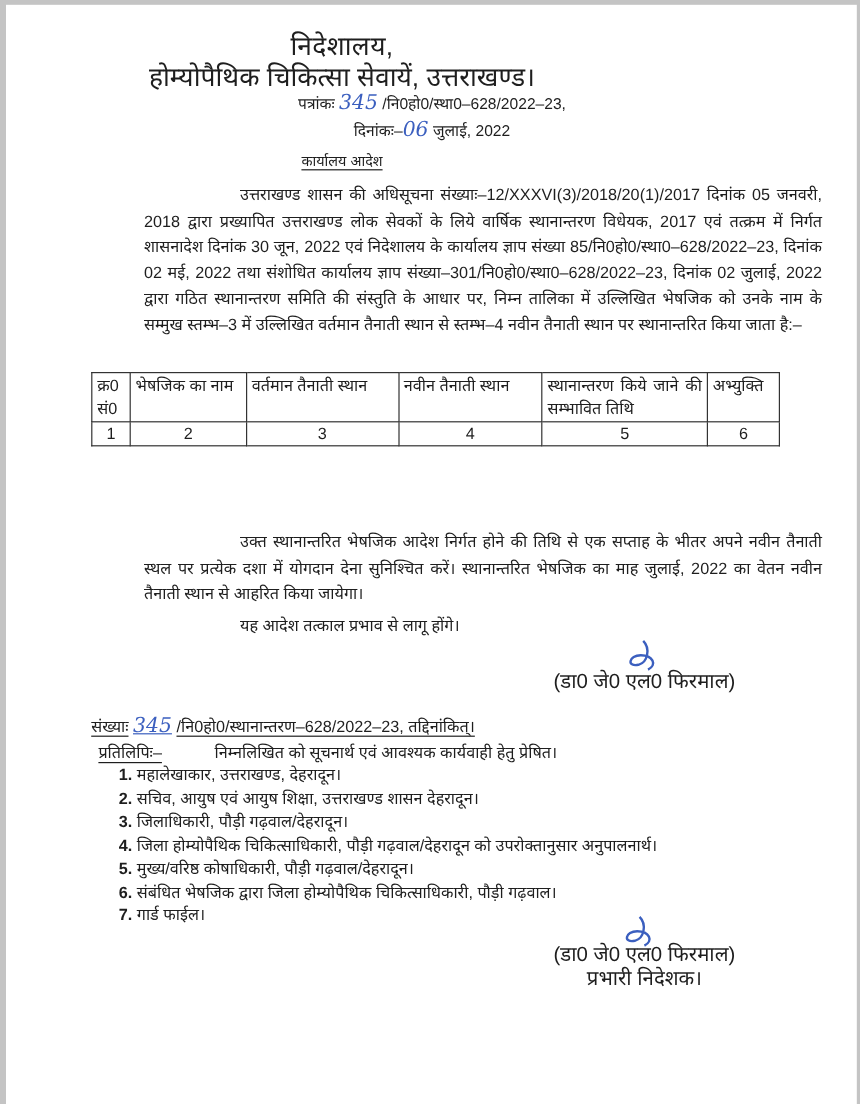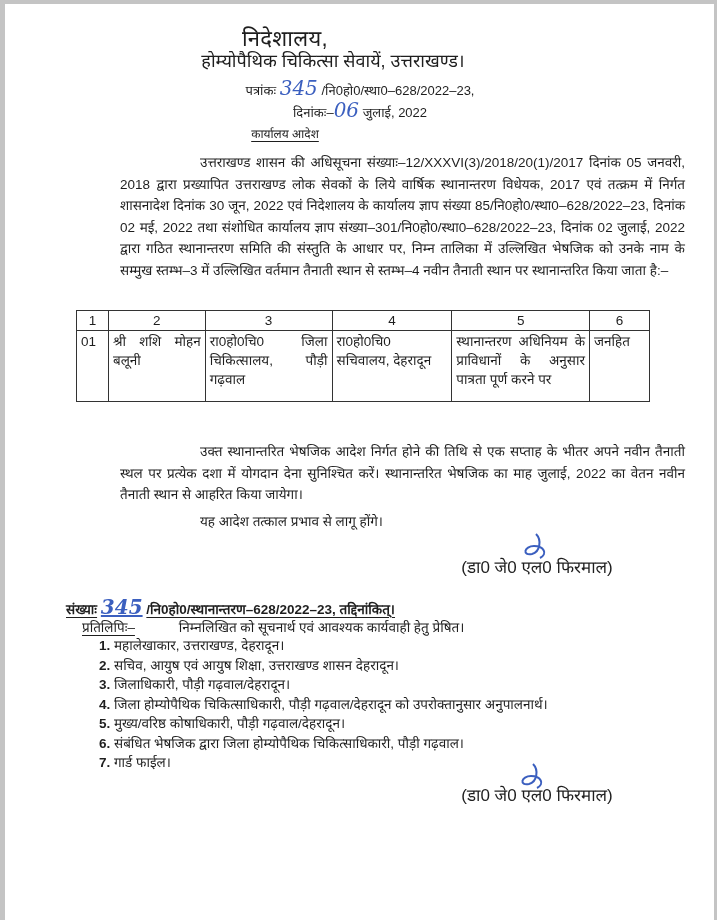--- a/index.html
+++ b/index.html
@@ -9,24 +9,24 @@
     position: relative;
     font-family: "Liberation Sans", "DejaVu Sans", sans-serif;
     color: #1e1e1e;
   }
   .page {
     position: absolute; left: 5px; top: 4px; width: 709px; height: 916px;
     background: #ffffff;
   }
   .center { position: absolute; left: 0; width: 570px; text-align: center; }
   .h1 { top: 22px; font-size: 22px; font-weight: normal; letter-spacing: 0.3px; }
-  .h2 { top: 48px; font-size: 18px; padding-left: 48px; }
+  .h2 { top: 48px; font-size: 22px; }
   .ref1 { top: 76px; font-size: 13px; left: 120px; }
   .ref2 { top: 98px; font-size: 13px; left: 150px; }
-  .hand { color: #3b5fbf; font-family: "DejaVu Serif", serif; font-style: italic; font-size: 20px; }
+  .hand { color: #3b5fbf; font-family: "DejaVu Serif", serif; font-style: italic; font-size: 17px; }
   .title { top: 125px; font-size: 12px; left: 0; }
   .title span { text-decoration: underline; text-underline-offset: 3px; }
   .para {
     position: absolute; left: 80px; width: 565px;
     font-size: 13.5px; line-height: 21.5px; text-align: justify;
     text-indent: 80px;
     margin-left: 40px;
   }
   .p1 { top: 152px; }
   .p2 { top: 441px; }
@@ -41,21 +41,21 @@
     text-align: justify;
   }
   tr.nums td { text-align: center; padding: 0 4px; }
   tr.data td { height: 68px; }
   .sig { position: absolute; width: 180px; text-align: center; font-size: 17px; line-height: 20px; }
   .sig1 { left: 447px; top: 558px; }
   .sig2 { left: 447px; top: 786px; }
   .scribble { position: absolute; }
   .sc1 { left: 518px; top: 532px; }
   .sc2 { left: 513px; top: 762px; }
-  .sankhya { position: absolute; left: 66px; top: 595px; font-size: 13.5px; font-weight: bold; }
+  .sankhya { position: absolute; left: 76px; top: 595px; font-size: 13.5px; }
   .sankhya .lbl, .sankhya .rest { text-decoration: underline; text-underline-offset: 3px; }
   .prati { position: absolute; left: 82px; top: 618px; font-size: 13.5px; }
   .prati .lbl { text-decoration: underline; text-underline-offset: 3px; margin-right: 40px; }
   ol {
     position: absolute; left: 82px; top: 636px; margin: 0; padding-left: 32px;
     font-size: 13.5px; line-height: 19.5px;
   }
   ol li::marker { font-weight: bold; }
 </style>
 </head>
@@ -85,35 +85,35 @@
 <table>
   <colgroup>
     <col style="width:32px">
       <col style="width:97px">
       <col style="width:127px">
       <col style="width:120px">
       <col style="width:138px">
       <col style="width:60px">
   </colgroup>
   <tbody>
+      <tr>
+    <td>क्र0 सं0</td>
+    <td>भेषजिक का नाम</td>
+    <td>वर्तमान तैनाती स्थान</td>
+    <td>नवीन तैनाती स्थान</td>
+    <td>स्थानान्तरण किये जाने की सम्भावित तिथि</td>
+    <td>अभ्युक्ति</td>
+  </tr>
   <tr class="nums">
     <td>1</td>
     <td>2</td>
     <td>3</td>
     <td>4</td>
     <td>5</td>
     <td>6</td>
-  </tr>
-  <tr class="data">
-    <td>01</td>
-    <td>श्री शशि मोहन बलूनी</td>
-    <td>रा0हो0चि0 जिला चिकित्सालय, पौड़ी गढ़वाल</td>
-    <td>रा0हो0चि0 सचिवालय, देहरादून</td>
-    <td>स्थानान्तरण अधिनियम के प्राविधानों के अनुसार पात्रता पूर्ण करने पर</td>
-    <td>जनहित</td>
   </tr>
 </tbody>
   </table>
 
 <div class="para p2">उक्त स्थानान्तरित भेषजिक आदेश निर्गत होने की तिथि से एक सप्ताह के भीतर अपने नवीन तैनाती स्थल पर प्रत्येक दशा में योगदान देना सुनिश्चित करें। स्थानान्तरित भेषजिक का माह जुलाई, 2022 का वेतन नवीन तैनाती स्थान से आहरित किया जायेगा।</div>
 <div class="para p3">यह आदेश तत्काल प्रभाव से लागू होंगे।</div>
 
 <svg class="scribble sc1" width="40" height="30" viewBox="0 0 40 30">
   <path d="M18 2 C24 8, 22 20, 14 22 C4 24, 6 14, 16 14 C26 14, 30 22, 22 26" fill="none" stroke="#3b5fbf" stroke-width="2"></path>
 </svg>
@@ -140,13 +140,14 @@
   <li>मुख्य/वरिष्ठ कोषाधिकारी, पौड़ी गढ़वाल/देहरादून।</li>
   <li>संबंधित भेषजिक द्वारा जिला होम्योपैथिक चिकित्साधिकारी, पौड़ी गढ़वाल।</li>
   <li>गार्ड फाईल।</li>
 </ol>
 
 <svg class="scribble sc2" width="40" height="30" viewBox="0 0 40 30">
   <path d="M20 2 C26 8, 24 20, 16 22 C6 24, 8 14, 18 14 C28 14, 32 22, 24 26" fill="none" stroke="#3b5fbf" stroke-width="2"></path>
 </svg>
 <div class="sig sig2">
   <div>(डा0 जे0 एल0 फिरमाल)</div>
+  <div>प्रभारी निदेशक।</div>
 </div>
 
 </body></html>

